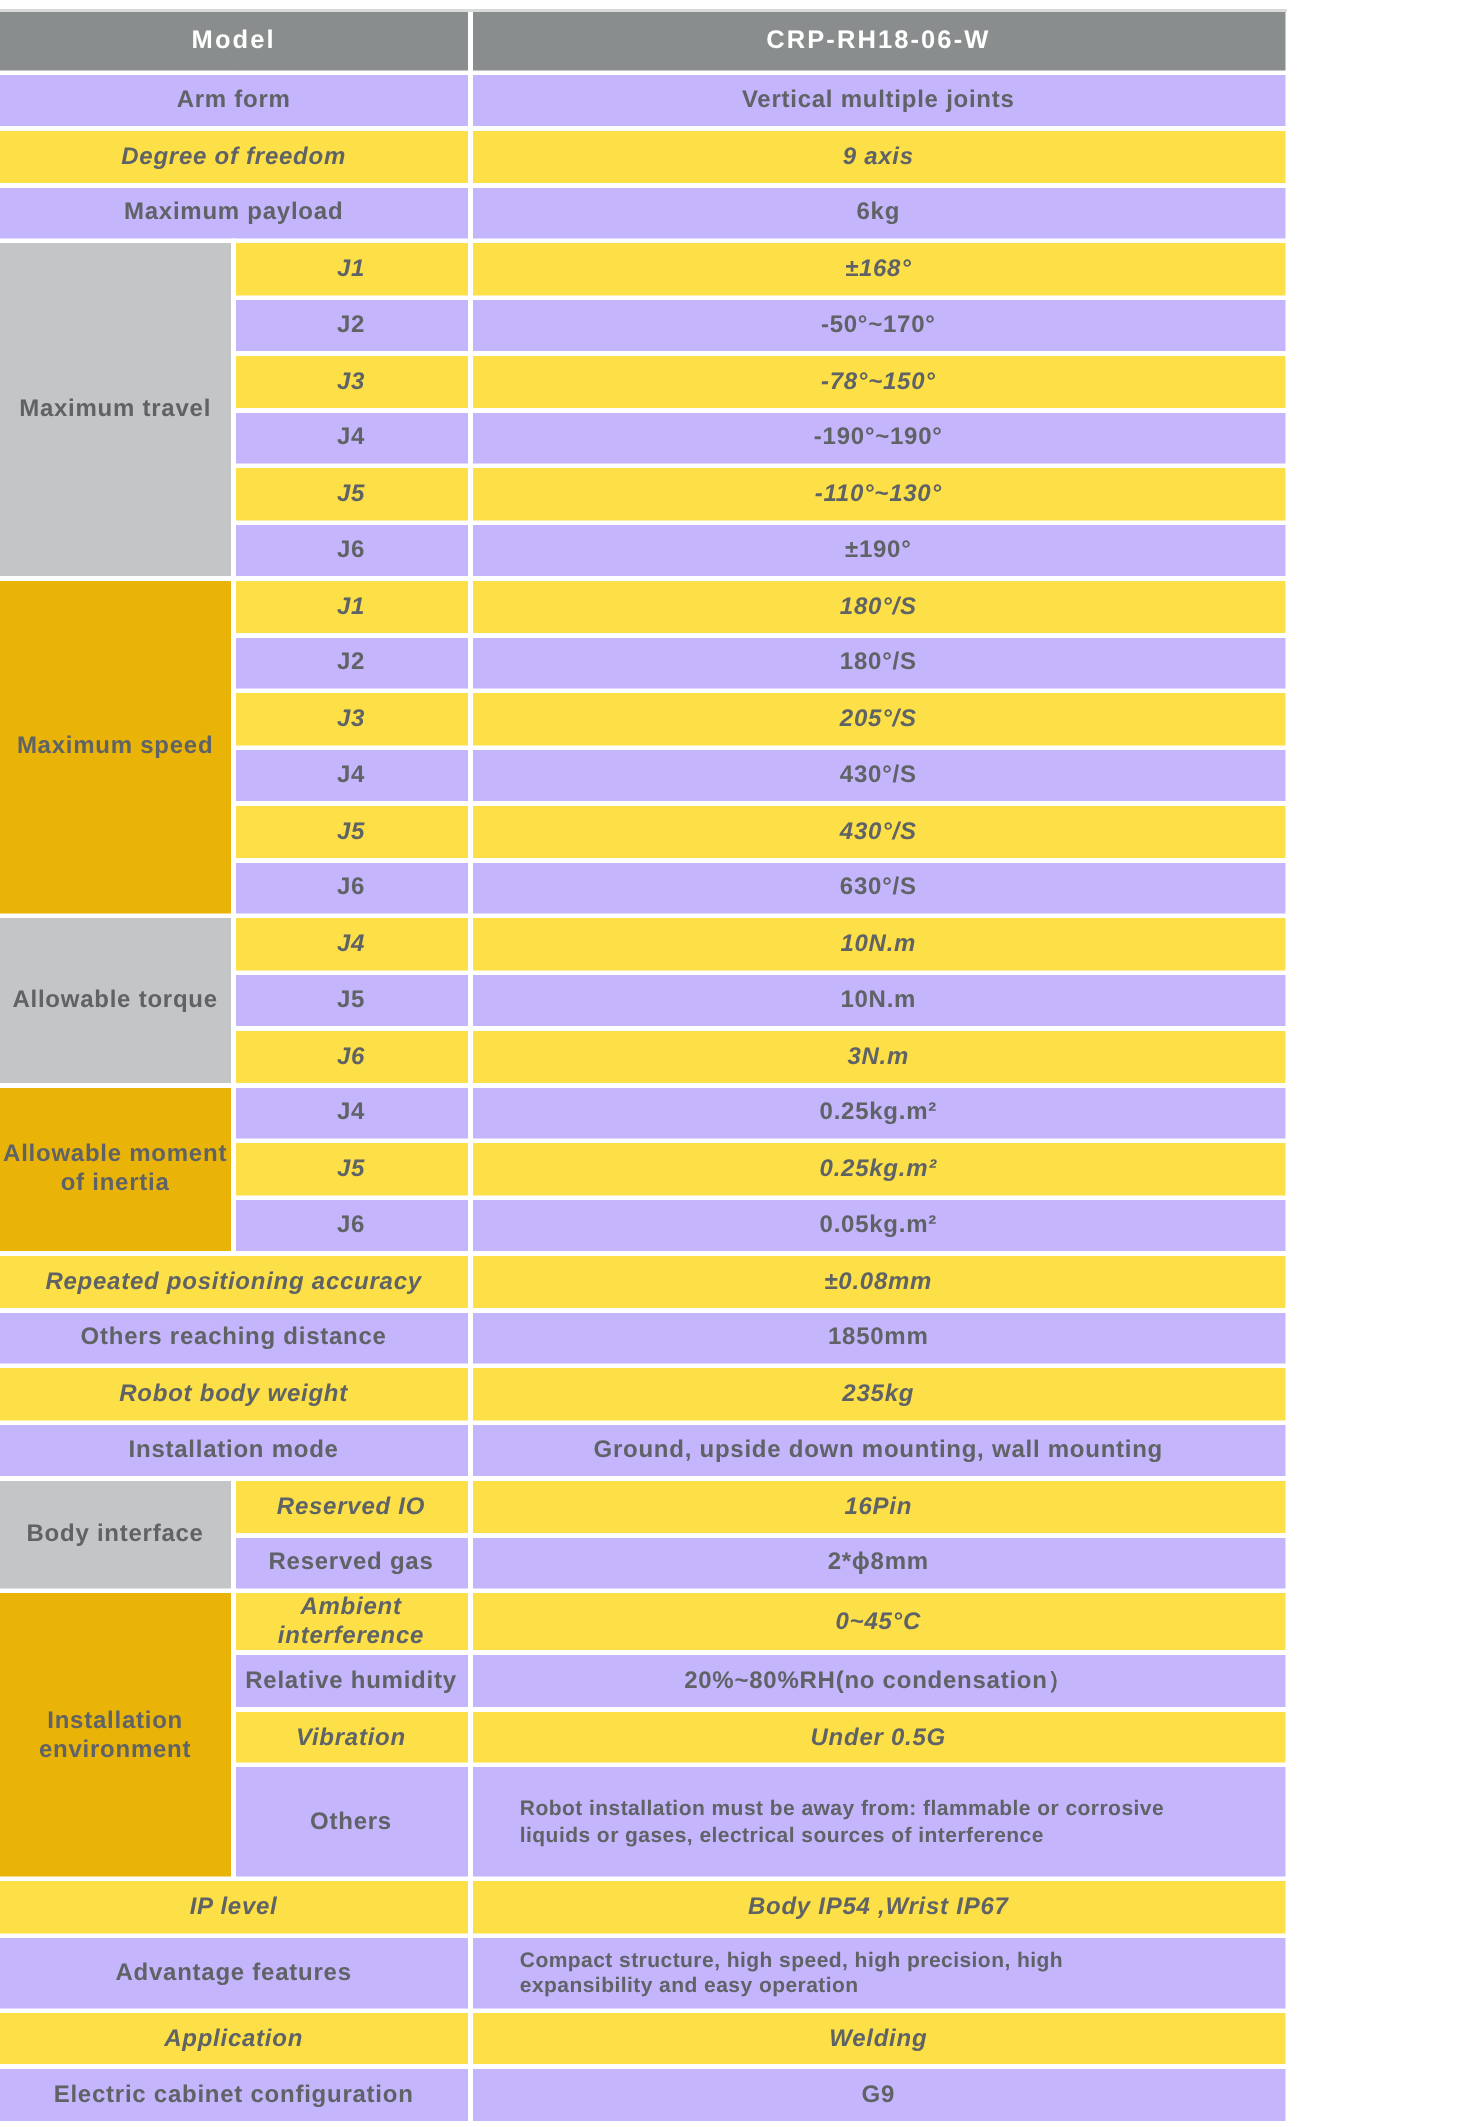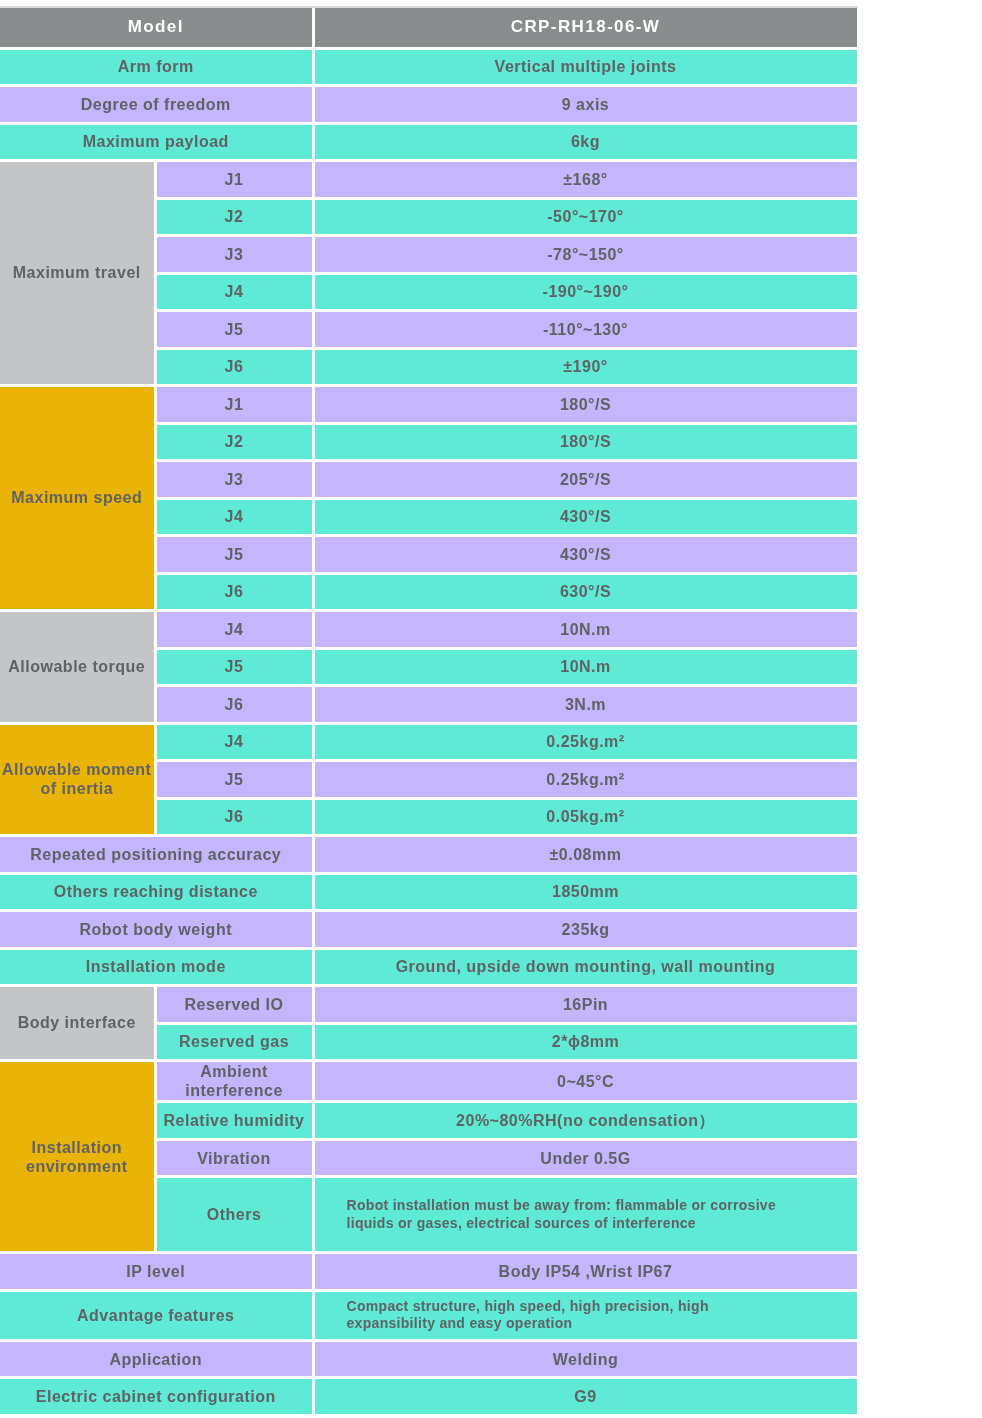--- a/index.html
+++ b/index.html
@@ -44,22 +44,22 @@
     letter-spacing: 0.5px;
     line-height: 1.2;
     overflow: hidden;
   }
   tr.rh      { height: 37.5px; }
   tr.rh-hdr  { height: 40px; }
   tr.rh-oth  { height: 76px; }
   tr.rh-adv  { height: 50px; }
 
   .dark  { background: #8a8d8d; color: #ffffff; font-size: 17px; letter-spacing: 1.4px; }
-  .gray  { background: #c4b5fd; }
-  .white { background: #5eead4; }
+  .gray  { background: #fde047; font-style: italic; }
+  .white { background: #c4b5fd; }
   .secA  { background: #c3c5c7; }   
   .secB  { background: #eab308; }   
 
   td.para {
     text-align: left;
     padding-left: 32px;
     padding-right: 72px;
     font-size: 14px;
     letter-spacing: 0.3px;
     line-height: 1.25;

